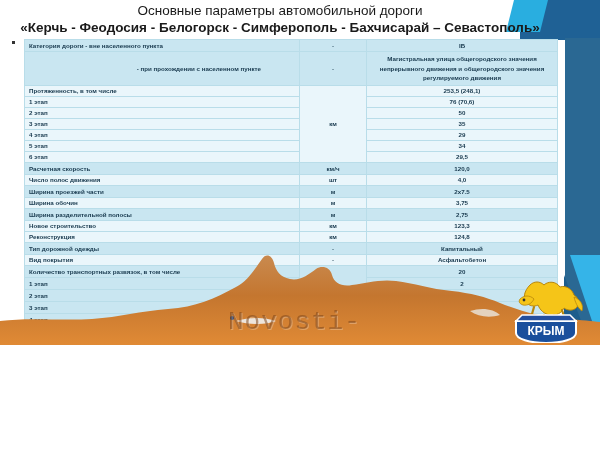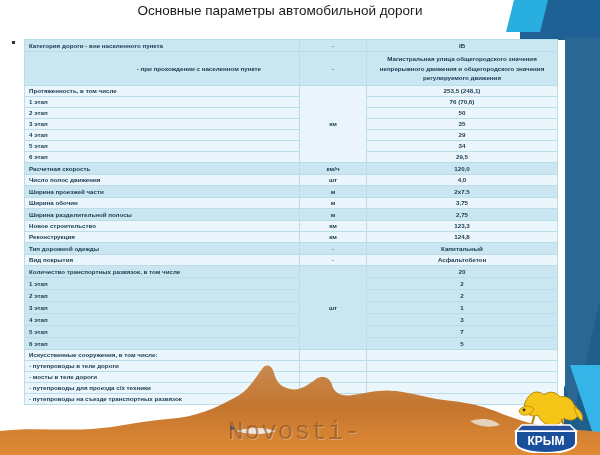--- a/index.html
+++ b/index.html
@@ -3,21 +3,21 @@
 <meta charset="utf-8">
 <style>
   html, body {
     margin: 0;
     padding: 0;
     background: #ffffff;
   }
   #slide {
     position: relative;
     width: 600px;
-    height: 455px;
+    height: 345px;
     overflow: hidden;
     background: #ffffff;
     font-family: "Liberation Sans", sans-serif;
   }
 
   
   .deco-top-right {
     position: absolute;
     top: 0; right: 0;
     width: 80px; height: 40px;
@@ -179,20 +179,21 @@
 
   <div class="deco-top-right"></div>
   <div class="deco-top-right-light"></div>
   <div class="deco-right-band"></div>
   <div class="deco-right-tri1"></div>
   <div class="deco-right-tri2"></div>
   <div class="deco-right-tri3"></div>
 
   <div class="title-wrap">
     <div class="title-line1">Основные параметры автомобильной дороги</div>
+    <div class="title-line2">«Керчь - Феодосия - Белогорск - Симферополь - Бахчисарай – Севастополь»</div>
   </div>
 
   <div class="left-bullet"></div>
 
   <div class="table-wrap">
     <table class="params">
       <tbody id="table-body">
           <tr class="band-dark tall">
             <td class="lbl">Категория дороги - вне населенного пункта</td>
             <td class="unit">-</td>

